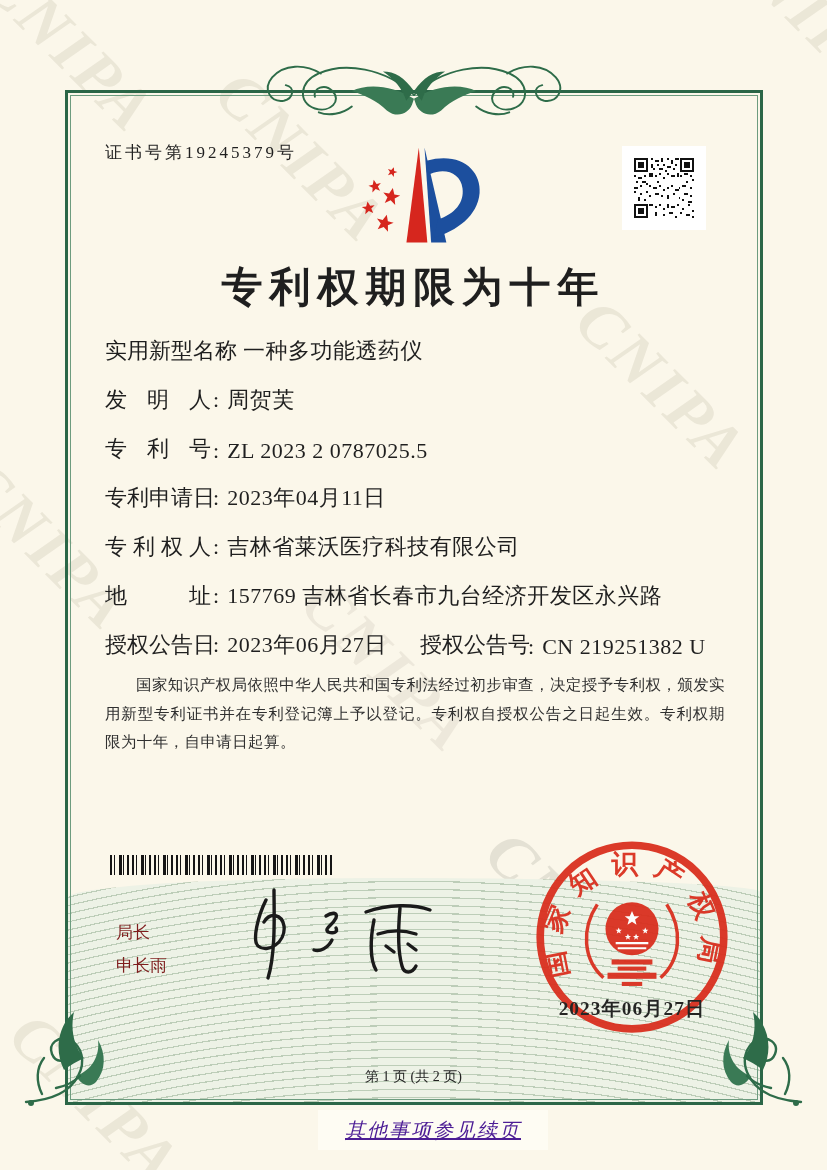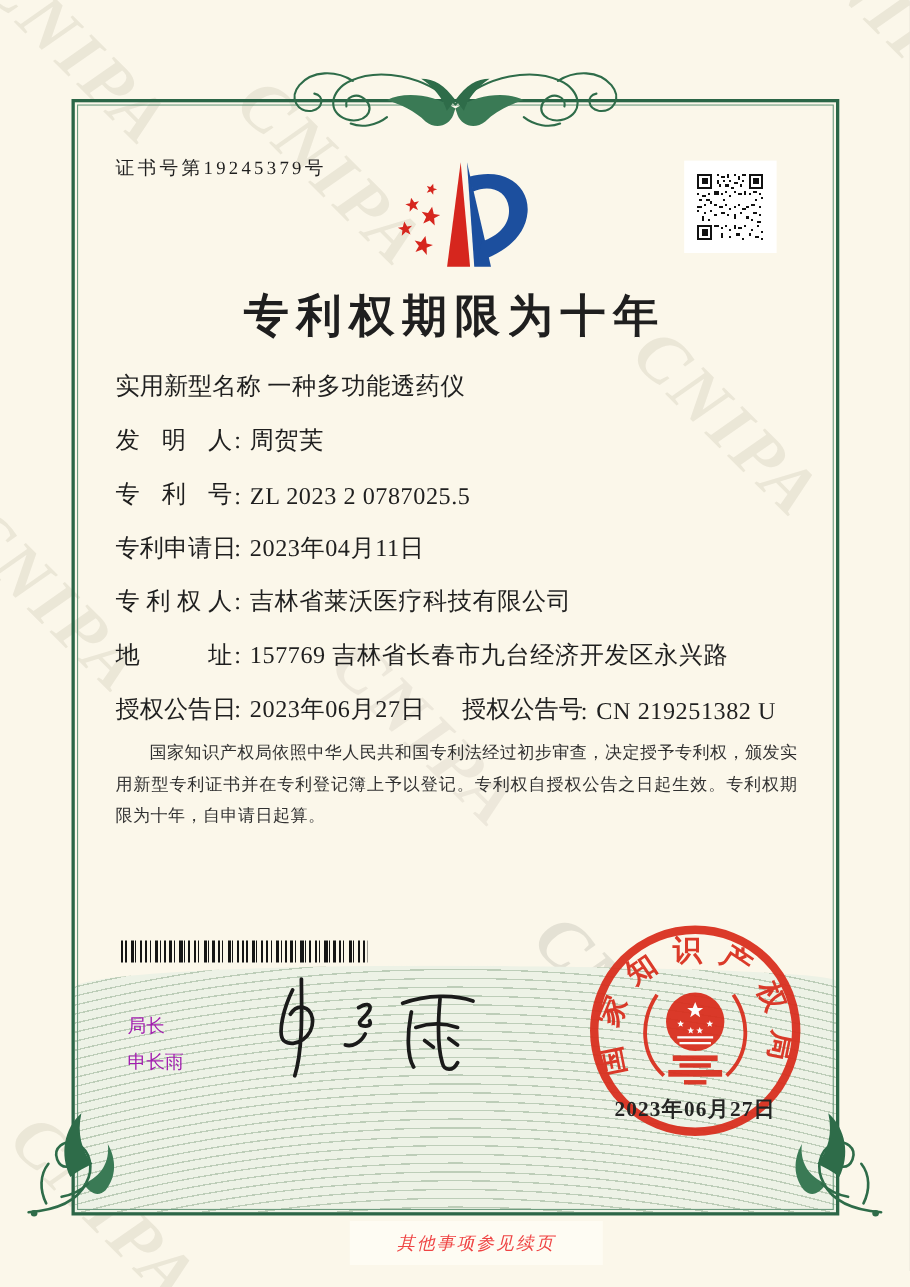--- a/index.html
+++ b/index.html
@@ -74,32 +74,32 @@
   .barcode{
     position:absolute;left:110px;top:855px;width:224px;height:20px;z-index:4;
     background:repeating-linear-gradient(90deg,
       #151515 0 2px,transparent 2px 4px,
       #151515 4px 5px,transparent 5px 9px,
       #151515 9px 12px,transparent 12px 13px,
       #151515 13px 14px,transparent 14px 17px,
       #151515 17px 19px,transparent 19px 22px);
   }
   .signatory{position:absolute;left:116px;top:916px;z-index:4;
-    font-family:"Liberation Sans","DejaVu Sans",sans-serif;font-size:17px;line-height:33px;color:#a21caf;}
+    font-family:"Liberation Sans","DejaVu Sans",sans-serif;font-size:17px;line-height:33px;color:#7f1d1d;}
   .signature{position:absolute;left:228px;top:882px;width:220px;height:100px;z-index:4;}
   
   .seal{position:absolute;left:530px;top:835px;width:204px;height:204px;z-index:6;opacity:0.93;}
   
   .pageno{position:absolute;left:0;top:1068px;width:100%;text-align:center;
     font-size:14px;z-index:4;color:#222;}
   .notebox{
     position:absolute;left:318px;top:1110px;width:230px;height:40px;z-index:4;
     background:#fefcf3;display:flex;align-items:center;justify-content:center;
   }
-  .notebox span{font-size:16px;font-style:italic;color:#ef4444;letter-spacing:2px;}
+  .notebox span{font-size:20px;font-style:italic;color:#4c1d95;letter-spacing:2px;text-decoration:underline;}
 </style>
 </head>
 <body>
 
 <div class="page">
 
   <div class="wm wm1">CNIPA</div>
   <div class="wm wm2">CNIPA</div>
   <div class="wm wm3">CNIPA</div>
   <div class="wm wm4">CNIPA</div>
@@ -261,17 +261,18 @@
       <use href="#wstar" fill="#fff" transform="translate(113,94) scale(0.32)"></use>
       <path d="M84,106 h32 M86,111 h28" stroke="#fff" stroke-width="2"></path>
       <rect x="80" y="122" width="40" height="5" fill="#d92c1b"></rect>
       <rect x="86" y="129" width="28" height="4" fill="#d92c1b"></rect>
       <rect x="76" y="135" width="48" height="6" fill="#d92c1b"></rect>
       <rect x="90" y="144" width="20" height="4" fill="#d92c1b"></rect>
     </g>
     <text x="100" y="176" text-anchor="middle" font-size="19" font-weight="bold" fill="#161616" font-family="Liberation Serif, DejaVu Serif, serif" letter-spacing="1">2023年06月27日</text>
   </svg>
 
+  <div class="pageno">第 1 页 (共 2 页)</div>
   <div class="notebox">
     <span>其他事项参见续页</span>
   </div>
 
 </div>
 
 </body></html>

